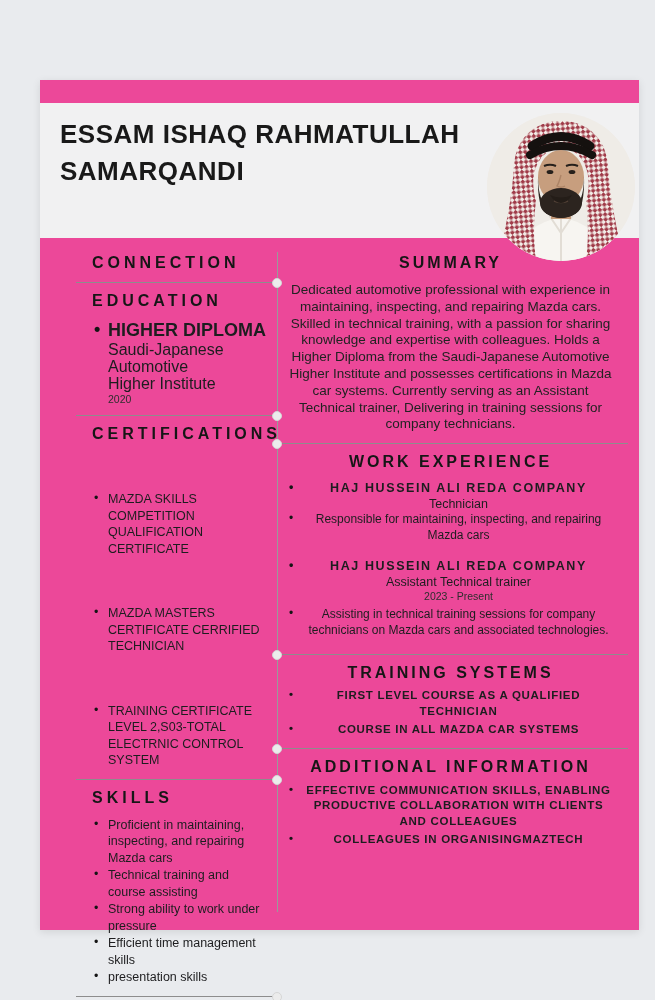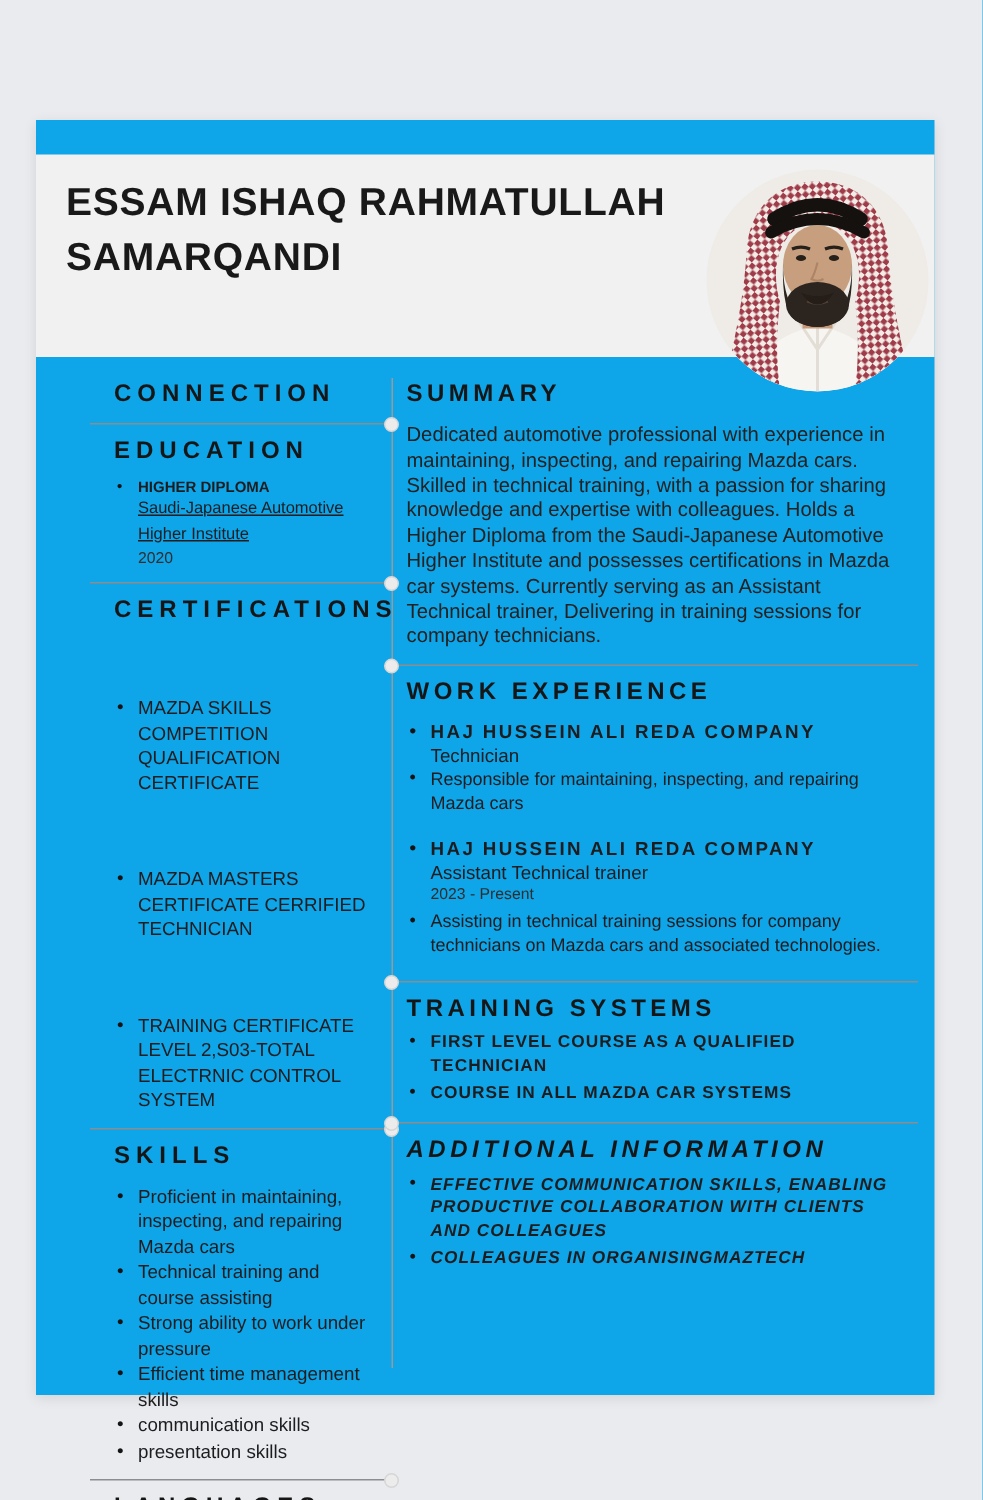--- a/index.html
+++ b/index.html
@@ -6,22 +6,22 @@
   html,body { width:655px; }
   body {
     font-family:"Liberation Sans","DejaVu Sans",sans-serif;
     background:#e9ebee;
     color:#1d1d1f;
     width:655px; height:1000px;
     position:relative;
     overflow:hidden;
   }
   .card {
-    position:absolute; left:24px; top:80px; width:599px; height:850px;
-    background:#0ea5e9;
+    position:absolute; left:40px; top:80px; width:599px; height:850px;
+    background:#ec4899;
     box-shadow:0 2px 8px rgba(0,0,0,0.10);
   }
   .band {
     position:absolute; left:0; top:23px; width:599px; height:135px;
     background:#f1f1f2;
   }
   .name {
     position:absolute; left:20px; top:36px; width:440px;
     font-size:26px; font-weight:bold; letter-spacing:0.5px;
     line-height:37px; color:#191919;
@@ -40,21 +40,21 @@
   .col { position:absolute; top:158px; }
   .col-left  { left:36px;  width:201px; padding:16px 10px 0 0; }
   .col-right { left:237px; width:351px; padding:16px 14px 0 0; }
 
   h2 {
     font-size:16px; font-weight:bold; color:#161616;
     letter-spacing:4px; margin:0 0 10px 0;
   }
   .col-right h2 { letter-spacing:3px; }
   .col-left  .pad { padding-left:16px; }
-  .col-right .pad { padding-left:10px; }
+  .col-right .pad { padding-left:10px;text-align:center; }
 
   .sep { position:relative; border-top:1px solid #8d8d8d; margin:10px 0 9px 0; }
   .col-left  .sep::after,
   .col-right .sep::before {
     content:""; position:absolute; top:-5px; width:8px; height:8px;
     border-radius:50%; background:#ececec; border:1px solid #d6d6d6;
   }
   .col-left  .sep::after  { right:-5px; }
   .col-right .sep::before { left:-5px; }
   .col-left .sep { width:calc(100% + 10px); }
@@ -63,22 +63,22 @@
   ul { list-style:none; }
   li { position:relative; padding-left:16px; }
   li::before {
     content:"•"; position:absolute; left:2px; top:-1px; color:#141414;
   }
 
   
   .connection li { font-size:12.5px; margin-bottom:13px; }
 
   
-  .edu-degree { font-size:10px; font-weight:bold; }
-  .edu-line   { font-size:11px; line-height:17px; padding-left:16px;text-decoration:underline; }
+  .edu-degree { font-size:18px; font-weight:bold; }
+  .edu-line   { font-size:16px; line-height:17px; padding-left:16px; }
   .edu-year   { font-size:10.5px; color:#2e2e2e; padding-left:16px; margin-top:1px; }
 
   
   .certs li { font-size:12.5px; line-height:16.5px; margin-bottom:1px;margin-top:48px; }
 
   
   .skills li { font-size:12.5px; line-height:16.5px; margin-bottom:1px; }
 
   
   .langs li { font-size:12.5px; margin-bottom:8px; }
@@ -91,21 +91,21 @@
   .job-company { font-size:12.5px; font-weight:bold; letter-spacing:1.6px; }
   .job-role  { font-size:12.5px; padding-left:16px; margin-top:2px; }
   .job-dates { font-size:10.5px; color:#2e2e2e; padding-left:16px; margin-top:1px; margin-bottom:4px; }
   .job-desc li { font-size:12px; line-height:16px; }
 
   
   .caps-list li {
     font-size:11.5px; font-weight:bold; letter-spacing:0.7px;
     line-height:15.5px; margin-bottom:3px;
   }
-  .mt-sec { margin-top:2px;font-style:italic; }
+  .mt-sec { margin-top:2px; }
 </style>
 </head>
 <body>
 
 <div class="card">
 
   <div class="band"></div>
 
   <div class="name">ESSAM ISHAQ RAHMATULLAH SAMARQANDI</div>
 
@@ -191,21 +191,20 @@
     </section>
 
     <section>
       <div class="pad">
         <h2>SKILLS</h2>
         <ul class="skills">
           <li>Proficient in maintaining, inspecting, and repairing Mazda cars</li>
           <li>Technical training and course assisting</li>
           <li>Strong ability to work under pressure</li>
           <li>Efficient time management skills</li>
-          <li>communication skills</li>
           <li>presentation skills</li>
         </ul>
       </div>
       <div class="sep"></div>
     </section>
 
     <section>
       <div class="pad">
         <h2 style="margin-bottom:6px">LANGUAGES</h2>
         <ul class="langs">

